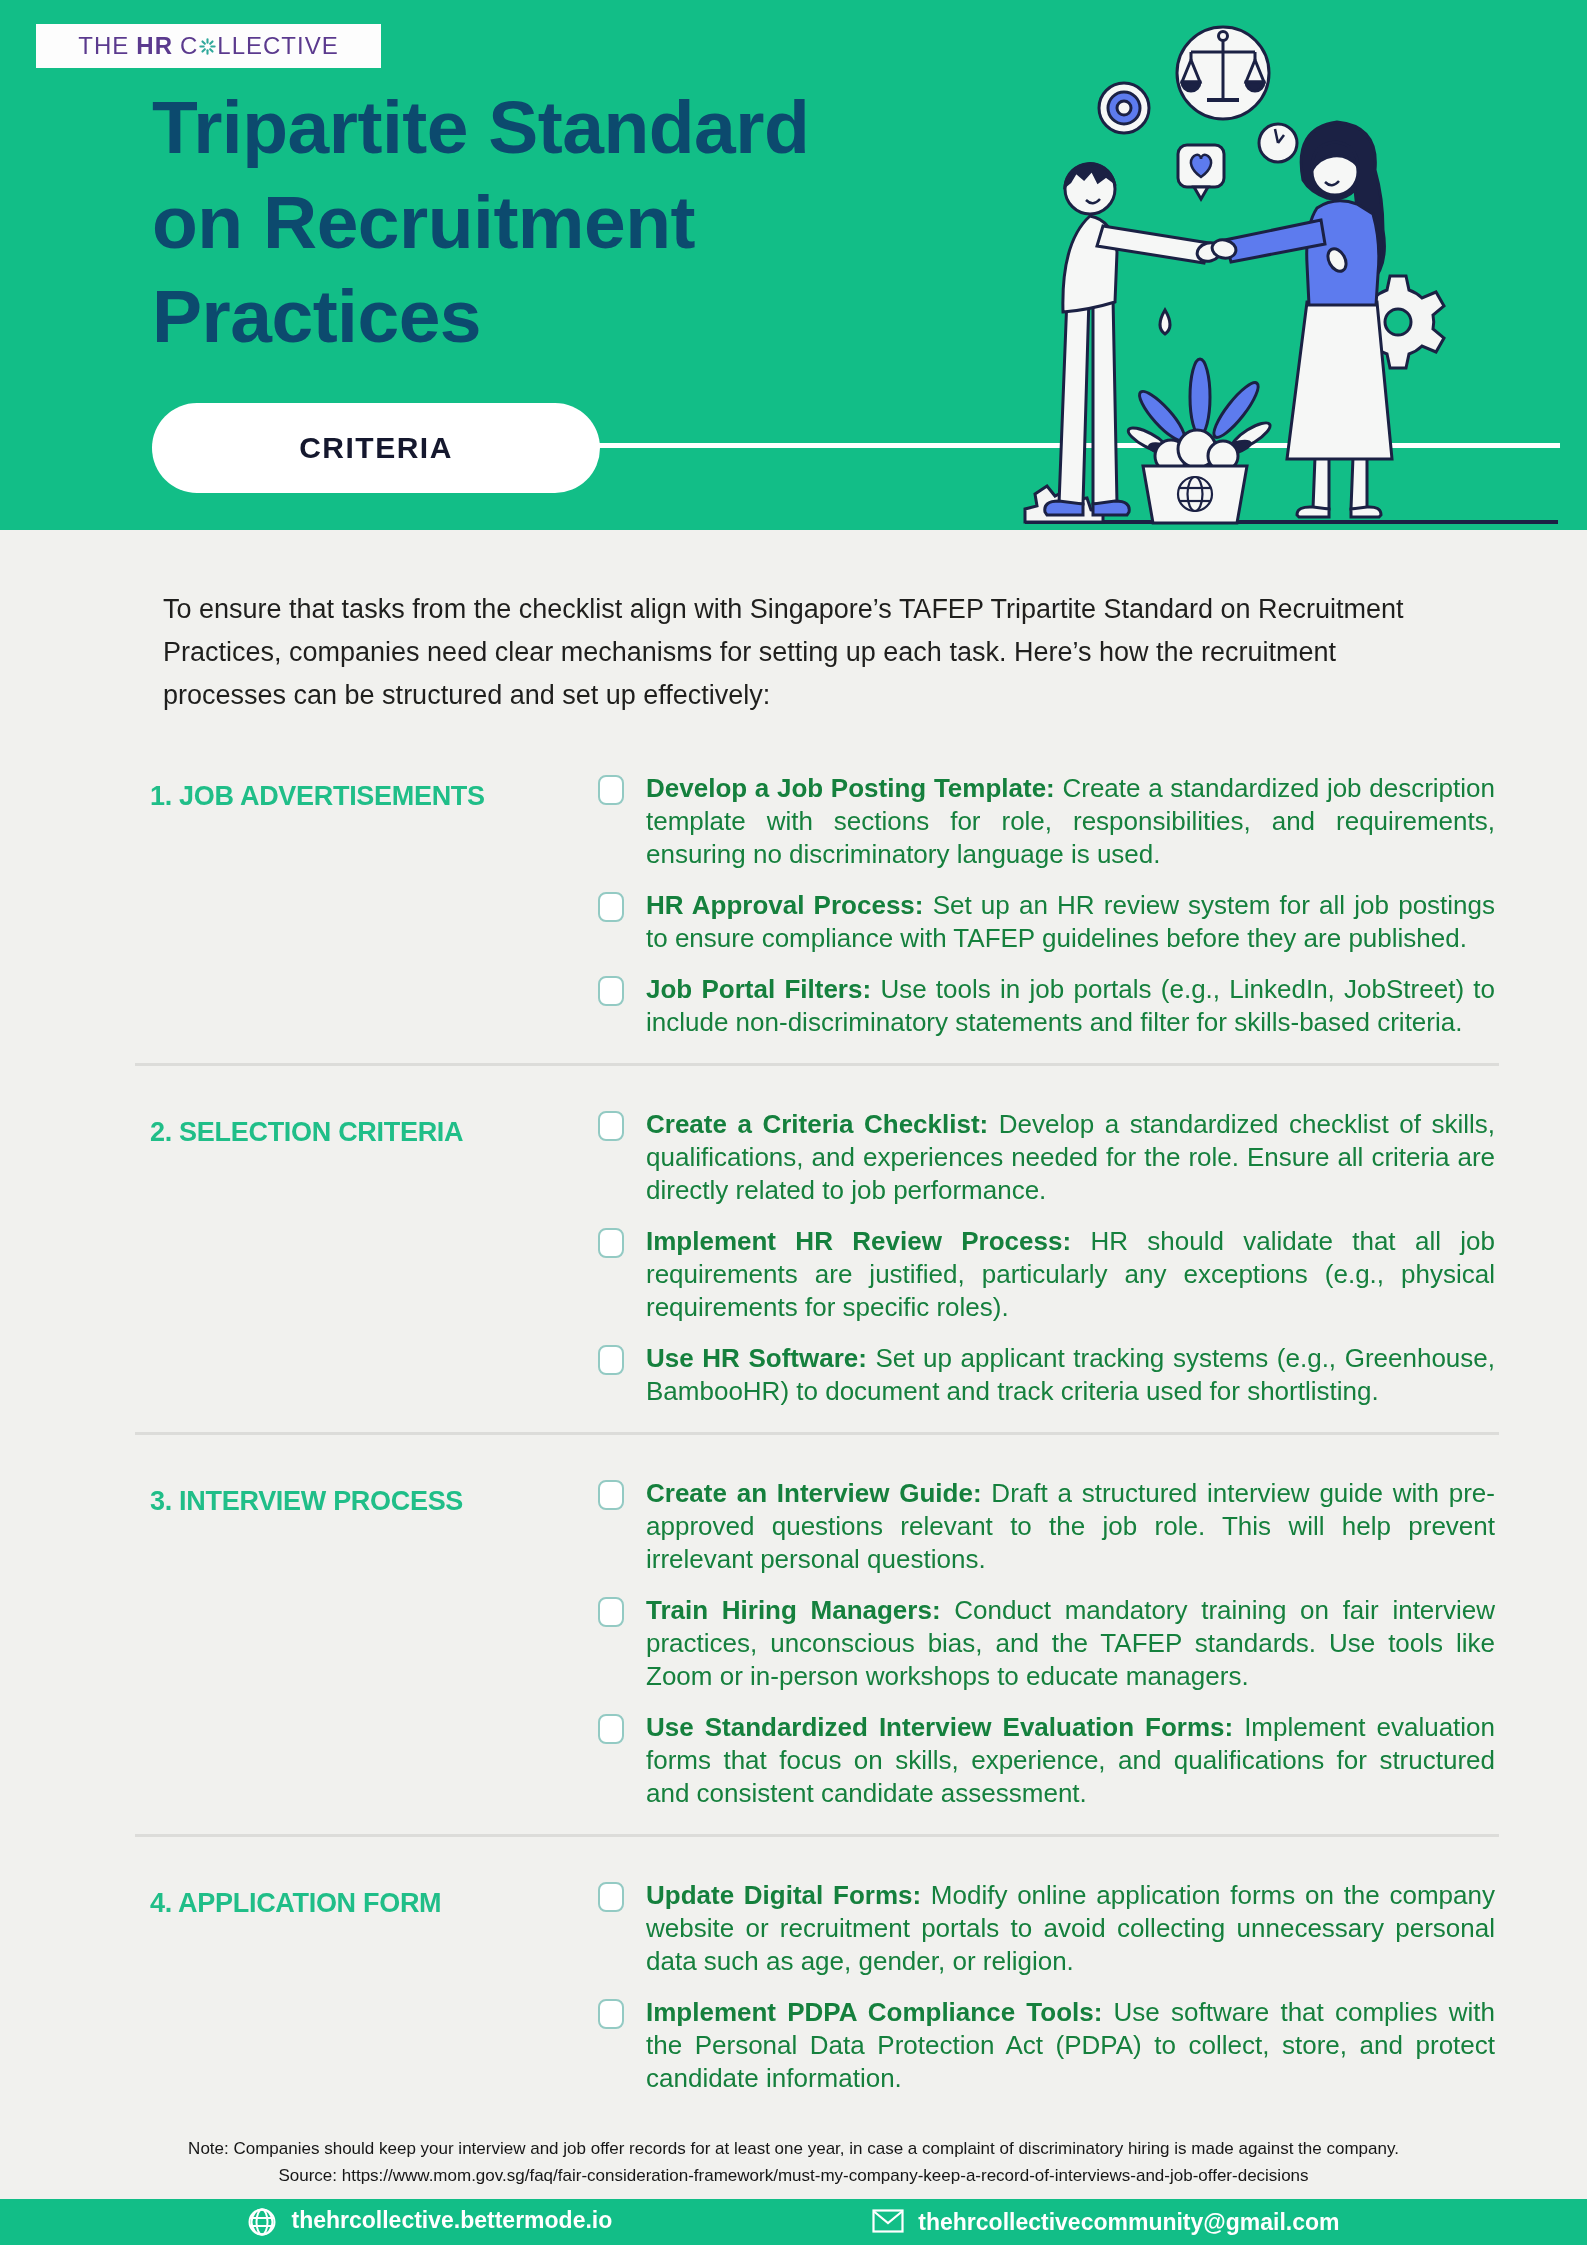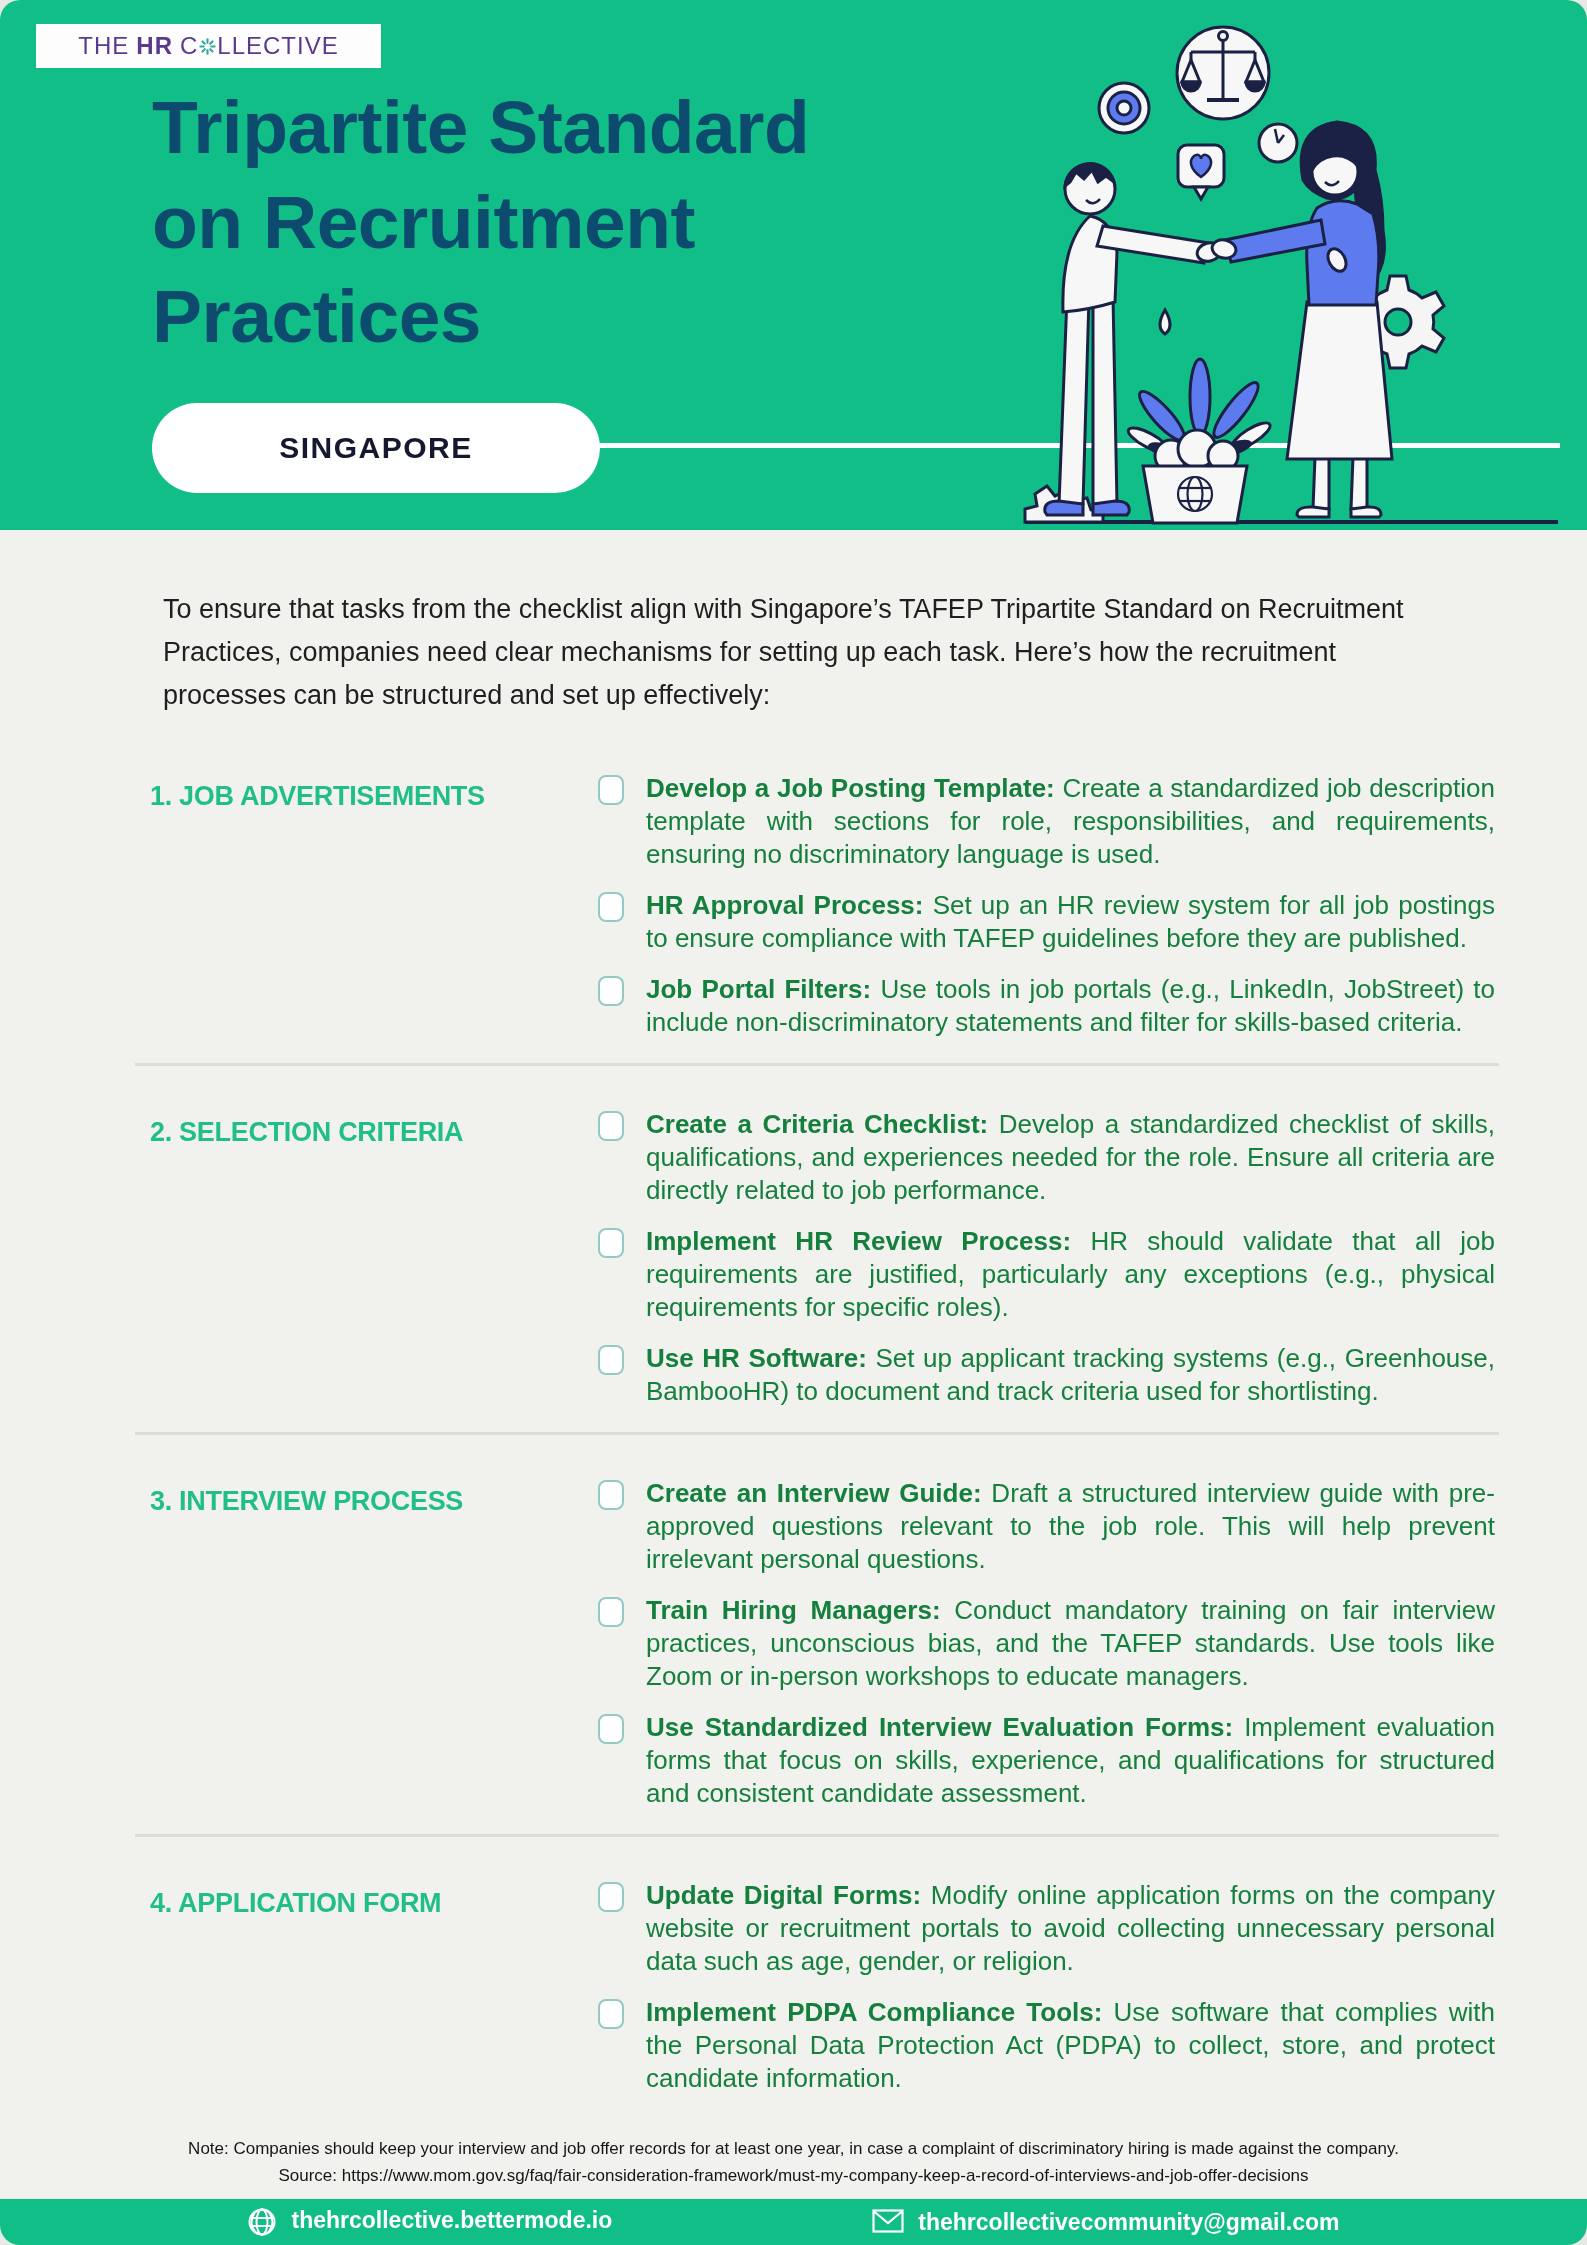--- a/index.html
+++ b/index.html
@@ -1,20 +1,20 @@
 <!DOCTYPE html>
 <html><head>
 <meta charset="utf-8">
 <style>
   * { margin:0; padding:0; box-sizing:border-box; }
   html,body { width:1587px; }
   body { font-family:"Liberation Sans", sans-serif; background:#e8e8e6; }
   .page {
     position:relative; width:1587px; height:2245px;
-    background:#f1f1ee; overflow:hidden;border-radius:20px;
+    background:#f1f1ee; overflow:hidden;
   }
   
   .header {
     position:absolute; top:0; left:0; width:1587px; height:530px;
     background:#12be87;
   }
   .logo-card {
     position:absolute; left:36px; top:24px; width:345px; height:44px;
     background:#fdfdfd; display:flex; align-items:center; justify-content:center;
     gap:7px;
@@ -106,21 +106,21 @@
       </span>
     </div>
 
     <div class="title">
       <div>Tripartite Standard</div>
       <div>on Recruitment</div>
       <div>Practices</div>
     </div>
 
     <div class="pill-line"></div>
-    <div class="pill">SINGAPORE</div>
+    <div class="pill">CRITERIA</div>
 
     <svg class="illustration" viewBox="0 0 575 515">
       <g fill="none" stroke="#1b2144" stroke-width="3">
 
         <line x1="40" y1="510" x2="573" y2="510" stroke-width="4"></line>
 
         <g>
           <path d="M40 510 L40 497 L52 494 L50 482 L62 474 L70 484 L82 478 L90 488 L102 486 L106 498 L118 500 L118 510 Z" fill="#f4f5f4"></path>
         </g>
 

